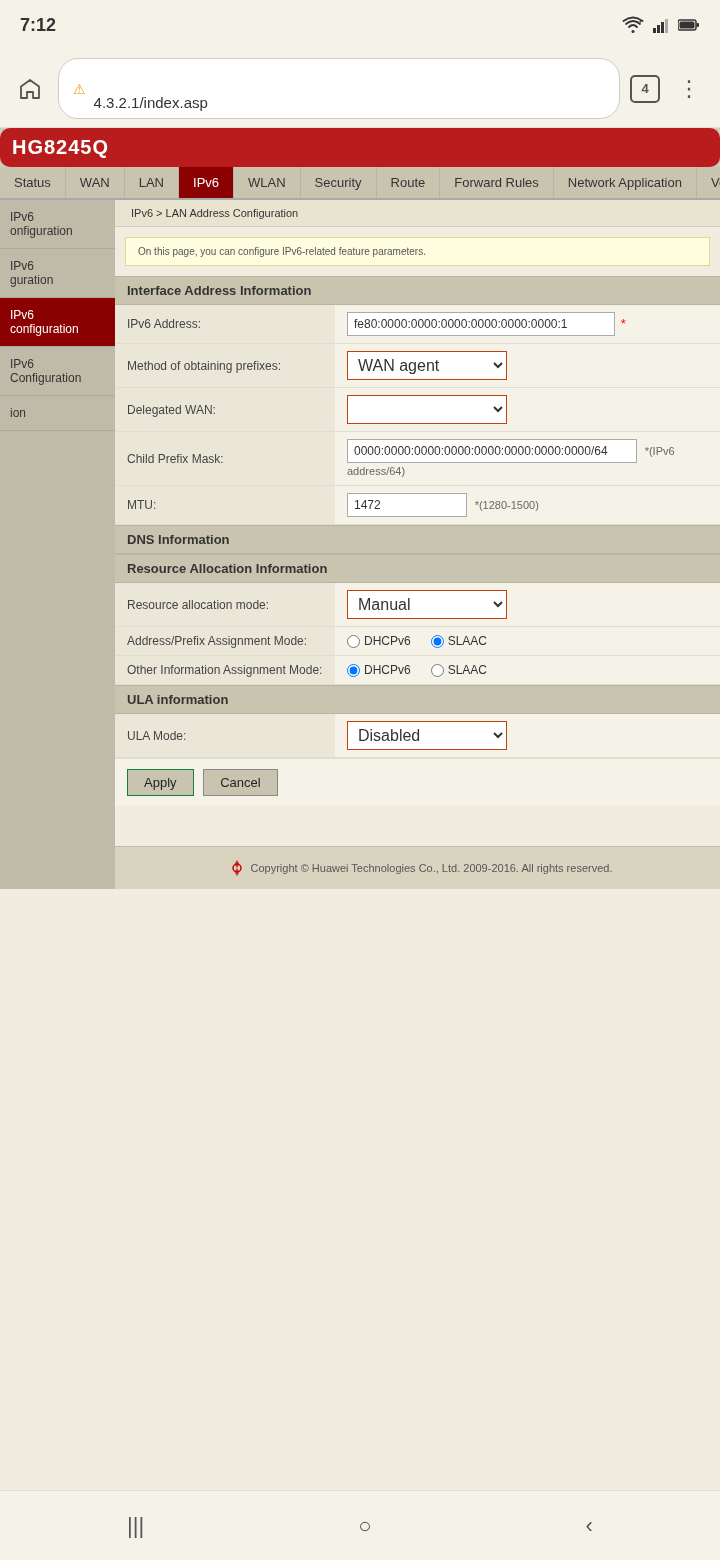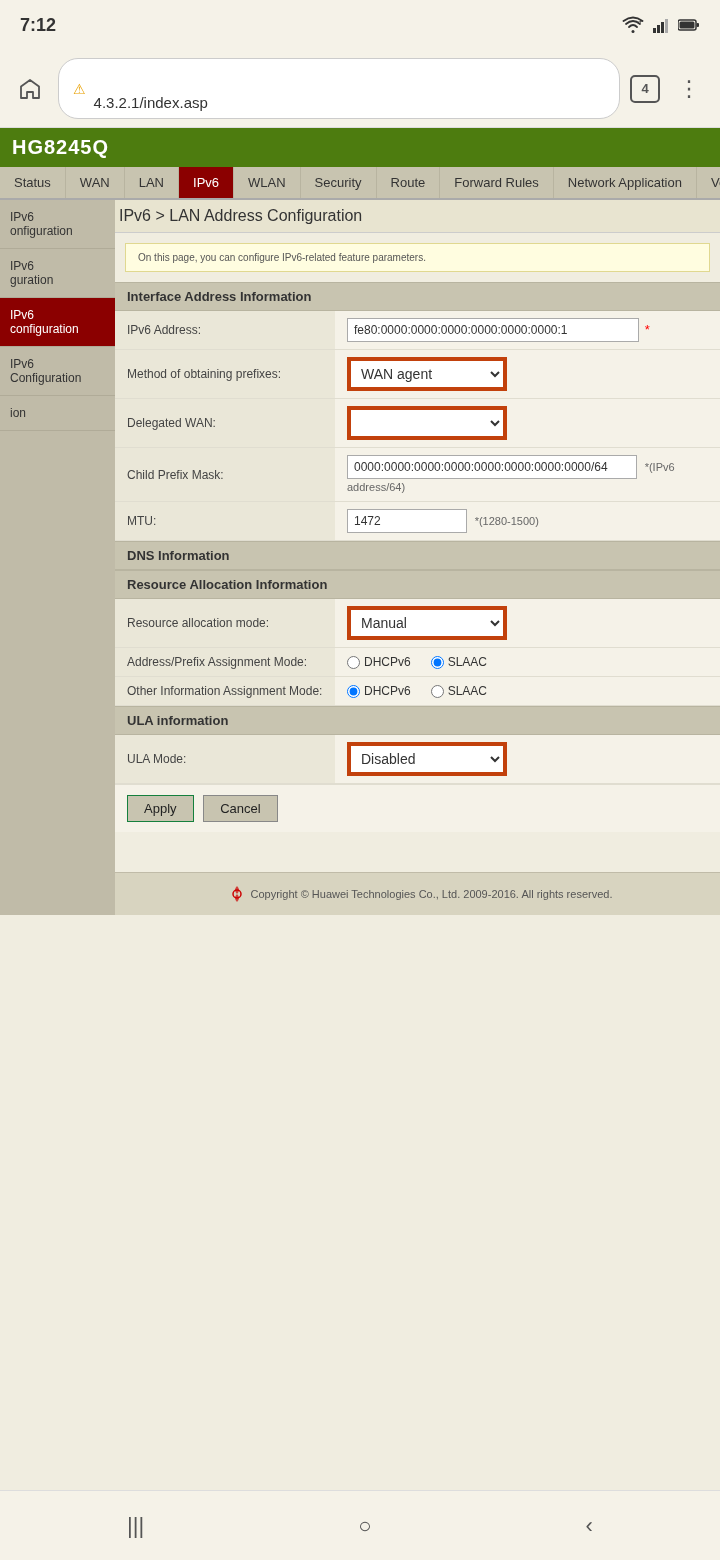--- a/index.html
+++ b/index.html
@@ -87,24 +87,25 @@
       padding: 4px 8px;
     }
 
     
     .router-ui {
       background: #d0ccb8;
     }
 
     
     .router-header {
-      background: #4d7c0f;
+      background: #b91c1c;
       padding: 8px 12px;
       display: flex;
       align-items: center;
+      border-radius: 10px;
     }
     .router-logo {
       color: white;
       font-size: 20px;
       font-weight: bold;
       letter-spacing: 1px;
     }
 
     
     .nav-tabs {
@@ -153,22 +154,22 @@
 
     
     .content-area {
       flex: 1;
       background: #f0ede0;
       overflow-x: auto;
     }
 
     
     .breadcrumb {
-      padding: 7px 4px;
-      font-size: 16px;
+      padding: 7px 16px;
+      font-size: 11px;
       color: #333;
       background: #e8e4d0;
       border-bottom: 1px solid #ccc;
     }
 
     
     .info-box {
       background: #fffde0;
       border: 1px solid #e0d890;
       margin: 10px;
@@ -214,37 +215,37 @@
 
     
     .form-input {
       border: 1px solid #aaa;
       padding: 4px 6px;
       font-size: 12px;
       background: white;
       color: #333;
     }
     .form-input-wide {
-      width: 292px;
+      width: 268px;
     }
     .required-star {
       color: red;
       margin-left: 2px;
     }
     .hint-text {
       color: #666;
       font-size: 11px;
       margin-left: 4px;
     }
 
     
     .form-select {
-      border: 4px solid #c2410c;
+      border: 1px solid #c2410c;
       padding: 4px 6px;
-      font-size: 14px;
+      font-size: 16px;
       background: white;
       color: #333;
       min-width: 160px;
     }
 
     
     .radio-group {
       display: flex;
       align-items: center;
       gap: 20px;

